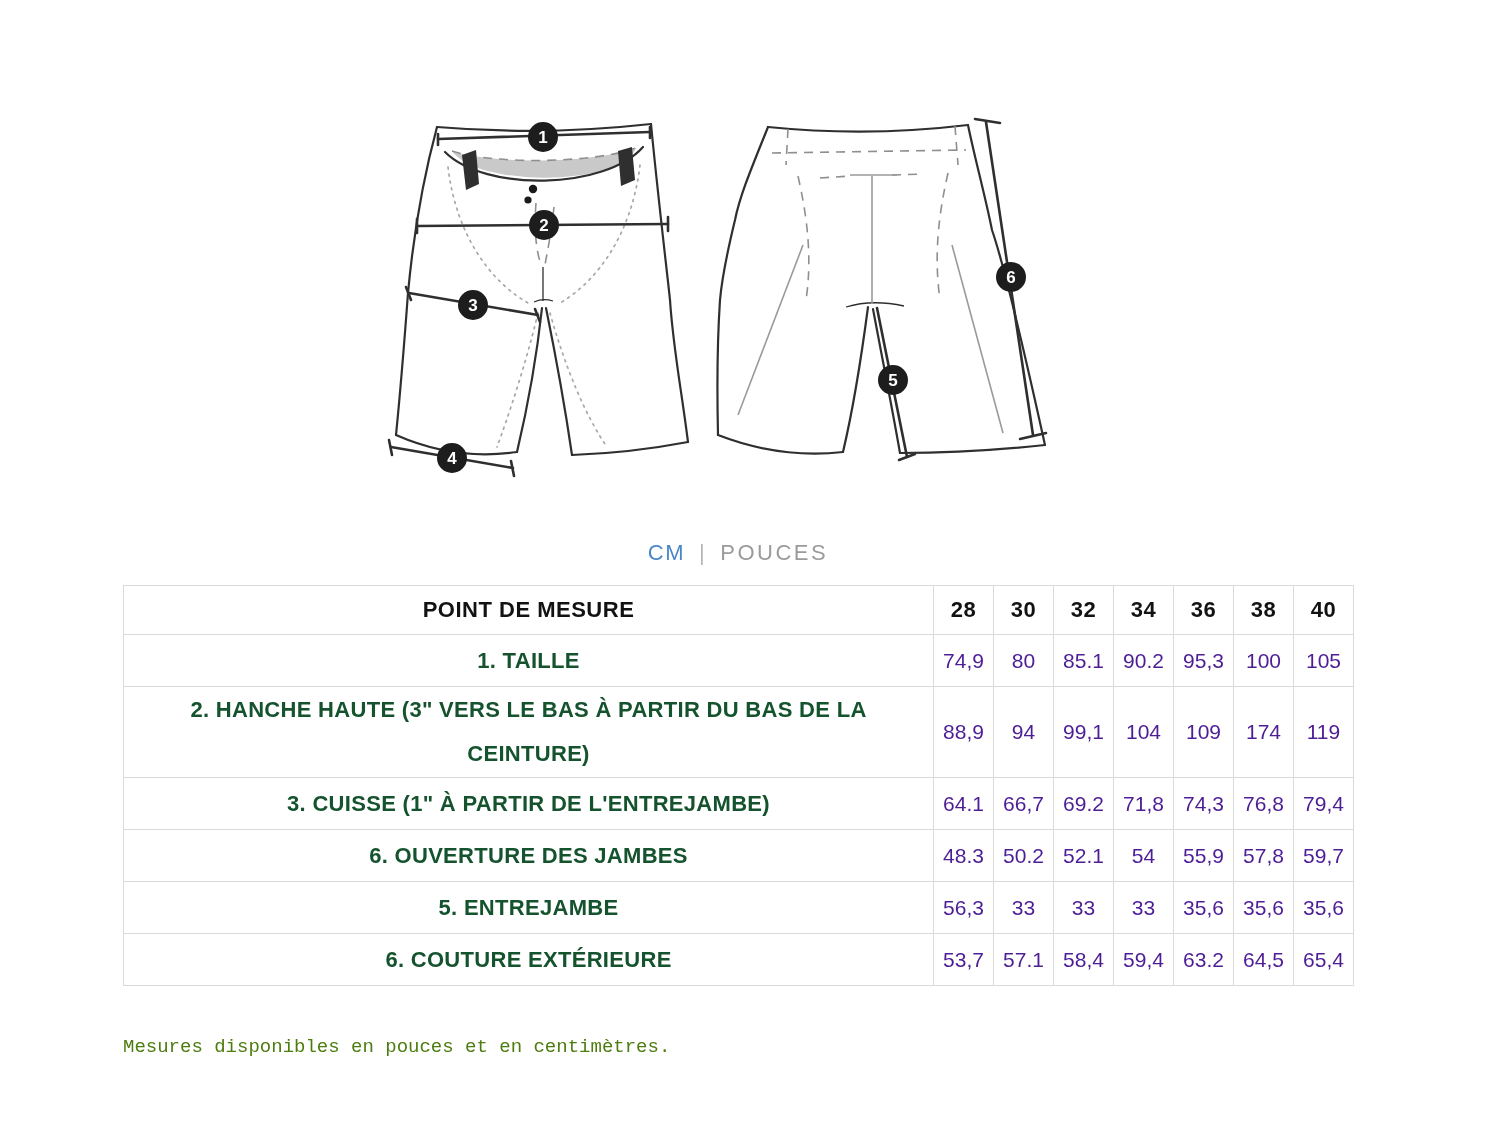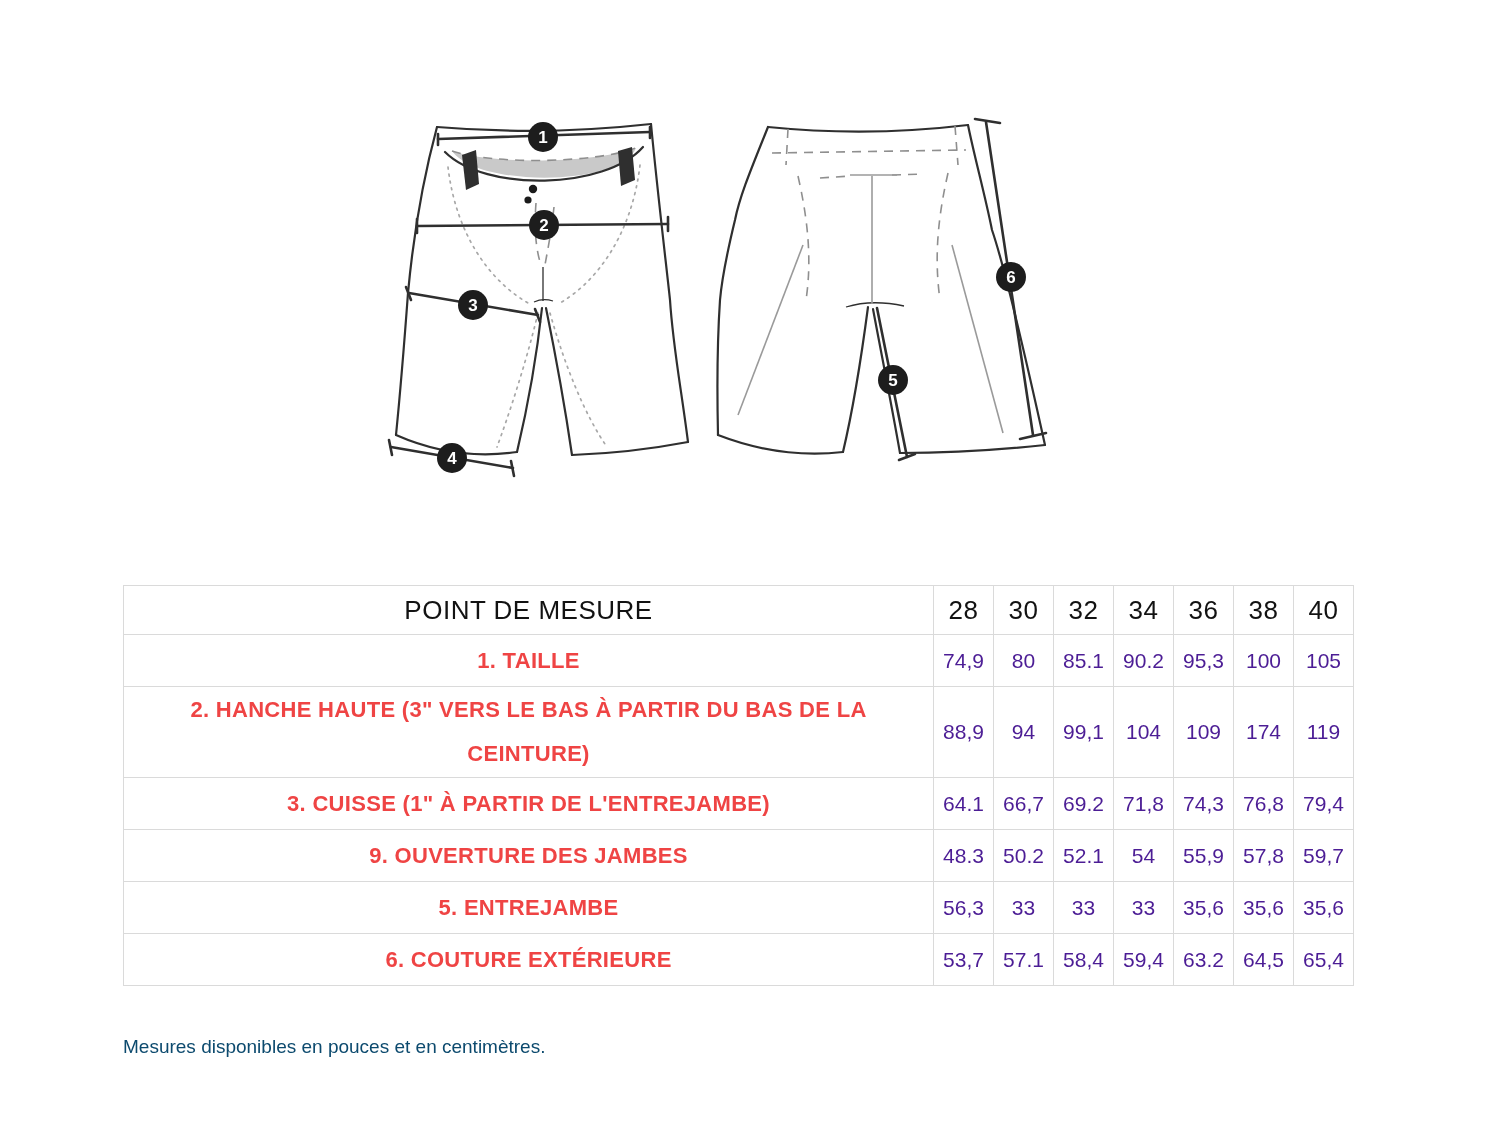--- a/index.html
+++ b/index.html
@@ -33,38 +33,38 @@
   }
   .size-chart th, .size-chart td {
     border: 1px solid #dadada;
     text-align: center; vertical-align: middle;
     background: #fff;
   }
   .size-chart th.measure-col { width: 810px; }
   .size-chart th.size-col, .size-chart td { width: 60px; }
   .size-chart .hdr {
     height: 49px;
-    font-size: 26px; font-weight: normal; color: #121212;
+    font-size: 22px; font-weight: bold; color: #121212;
     letter-spacing: 0.5px;
   }
   .size-chart .row-label {
-    font-size: 22px; font-weight: bold; color: #ef4444;
+    font-size: 22px; font-weight: bold; color: #14532d;
     line-height: 44px; padding: 1px 10px;
     letter-spacing: 0.3px;
   }
   .size-chart td.val {
     height: 52px;
     font-size: 21px; font-weight: normal; color: #4c1d95;
   }
 
   
   .footnote {
     position: absolute; left: 123px; top: 1036px;
-    font-family: Liberation Sans, sans-serif;
-    font-size: 19px; color: #0c4a6e;
+    font-family: Liberation Mono, monospace;
+    font-size: 19px; color: #4d7c0f;
   }
 
   
   .ln  { stroke: #2f2f2f; stroke-width: 2.2; fill: none; stroke-linecap: round; stroke-linejoin: round; }
   .lnthin { stroke: #2f2f2f; stroke-width: 1.3; fill: none; }
   .meas { stroke: #2f2f2f; stroke-width: 2.6; fill: none; stroke-linecap: round; }
   .dash { stroke: #8f8f8f; stroke-width: 1.6; fill: none; stroke-dasharray: 9 7; }
   .dot  { stroke: #a8a8a8; stroke-width: 1.7; fill: none; stroke-dasharray: 2 5; stroke-linecap: round; }
   .gray { stroke: #9a9a9a; stroke-width: 1.6; fill: none; }
   .marker-circle { fill: #1d1d1d; }
@@ -196,20 +196,23 @@
           <text class="marker-num" x="533" y="291">5</text>
         </g>
         <g>
           <circle class="marker-circle" cx="651" cy="182" r="15"></circle>
           <text class="marker-num" x="651" y="188">6</text>
         </g>
       </g>
     </svg>
   </div>
 
+  <div class="unit-toggle">
+    <span class="cm">CM</span><span class="sep">|</span><span class="pouces">POUCES</span>
+  </div>
 
   <table class="size-chart">
     <thead>
       <tr>
         <th class="hdr measure-col">POINT DE MESURE</th>
         <th class="hdr size-col">28</th>
         <th class="hdr size-col">30</th>
         <th class="hdr size-col">32</th>
         <th class="hdr size-col">34</th>
         <th class="hdr size-col">36</th>
@@ -242,21 +245,21 @@
         <th class="row-label">3. CUISSE (1" À PARTIR DE L'ENTREJAMBE)</th>
         <td class="val">64.1</td>
         <td class="val">66,7</td>
         <td class="val">69.2</td>
         <td class="val">71,8</td>
         <td class="val">74,3</td>
         <td class="val">76,8</td>
         <td class="val">79,4</td>
       </tr>
       <tr>
-        <th class="row-label">9. OUVERTURE DES JAMBES</th>
+        <th class="row-label">6. OUVERTURE DES JAMBES</th>
         <td class="val">48.3</td>
         <td class="val">50.2</td>
         <td class="val">52.1</td>
         <td class="val">54</td>
         <td class="val">55,9</td>
         <td class="val">57,8</td>
         <td class="val">59,7</td>
       </tr>
       <tr>
         <th class="row-label">5. ENTREJAMBE</th>

